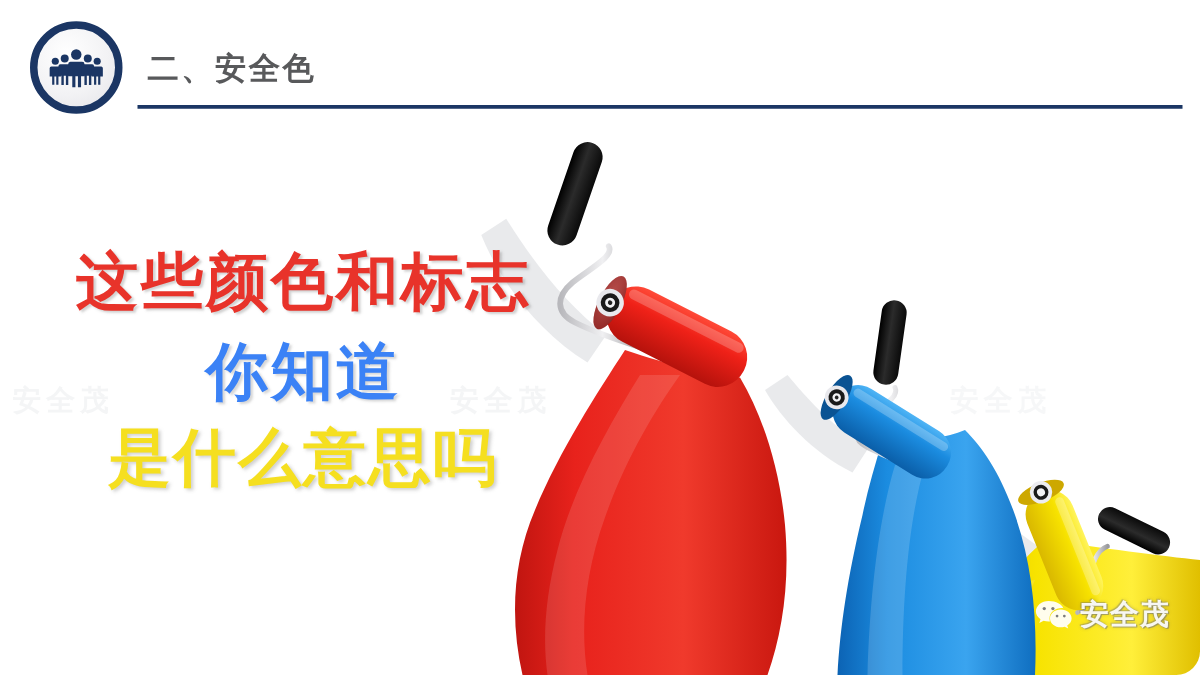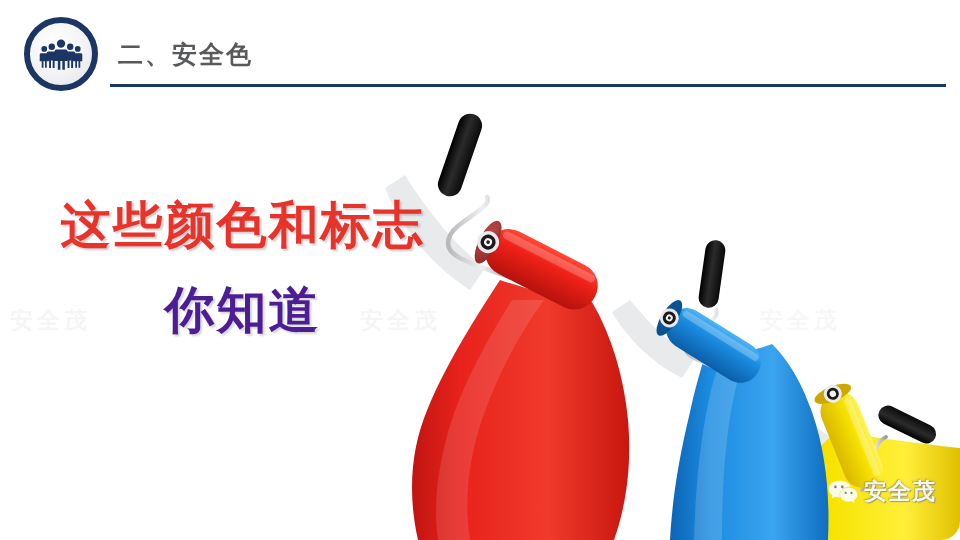--- a/index.html
+++ b/index.html
@@ -89,23 +89,23 @@
     white-space: nowrap;
     padding-left: 15px;
   }
   .line-1 {
     font-size: 50px;
     color: #e8332a;
     text-shadow: 2px 2px 2px rgba(120,120,120,0.35);
   }
   .line-2 {
     font-size: 50px;
-    color: #4c1d95;
+    color: #3b82f6;
     text-shadow: 2px 2px 2px rgba(120,120,120,0.30);
-    margin-top: 26px;
+    margin-top: 13px;
   }
   .line-3 {
     font-size: 50px;
     color: #f5df20;
     text-shadow: 2px 2px 3px rgba(150,150,150,0.45);
     margin-top: 10px;
   }
 
   
   .watermark {
@@ -295,20 +295,21 @@
     <div class="header-rule"></div>
   </div>
 
   <div class="watermark watermark-left">安全茂</div>
   <div class="watermark watermark-mid">安全茂</div>
   <div class="watermark watermark-right">安全茂</div>
 
   <div class="headline">
     <div class="headline-line line-1">这些颜色和标志</div>
     <div class="headline-line line-2">你知道</div>
+    <div class="headline-line line-3">是什么意思吗</div>
   </div>
 
   <div class="wechat-badge">
     <svg class="wechat-icon" viewBox="0 0 34 28" xmlns="http://www.w3.org/2000/svg">
       <g fill="#ffffff" opacity="0.93">
         <path d="M12.4,1.2 C5.9,1.2 0.8,5.5 0.8,10.7 c0,2.9 1.6,5.5 4.2,7.2 l-1.1,3.4 3.9,-2 c1.4,0.4 2.9,0.6 4.6,0.6 0.4,0 0.8,0 1.2,-0.05 -0.3,-0.9 -0.45,-1.8 -0.45,-2.75 0,-5.2 5,-9.4 11.2,-9.4 0.45,0 0.9,0.02 1.3,0.07 C24.6,4.3 19.1,1.2 12.4,1.2 Z"></path>
         <path d="M33.2,17.1 c0,-4.4 -4.4,-8 -9.8,-8 -5.4,0 -9.8,3.6 -9.8,8 0,4.4 4.4,8 9.8,8 1.2,0 2.4,-0.2 3.5,-0.5 l3.2,1.7 -0.9,-2.8 C31.7,21.9 33.2,19.6 33.2,17.1 Z"></path>
       </g>
       <g fill="#7d7d7d">
         <circle cx="8.4" cy="8.2" r="1.5"></circle>

